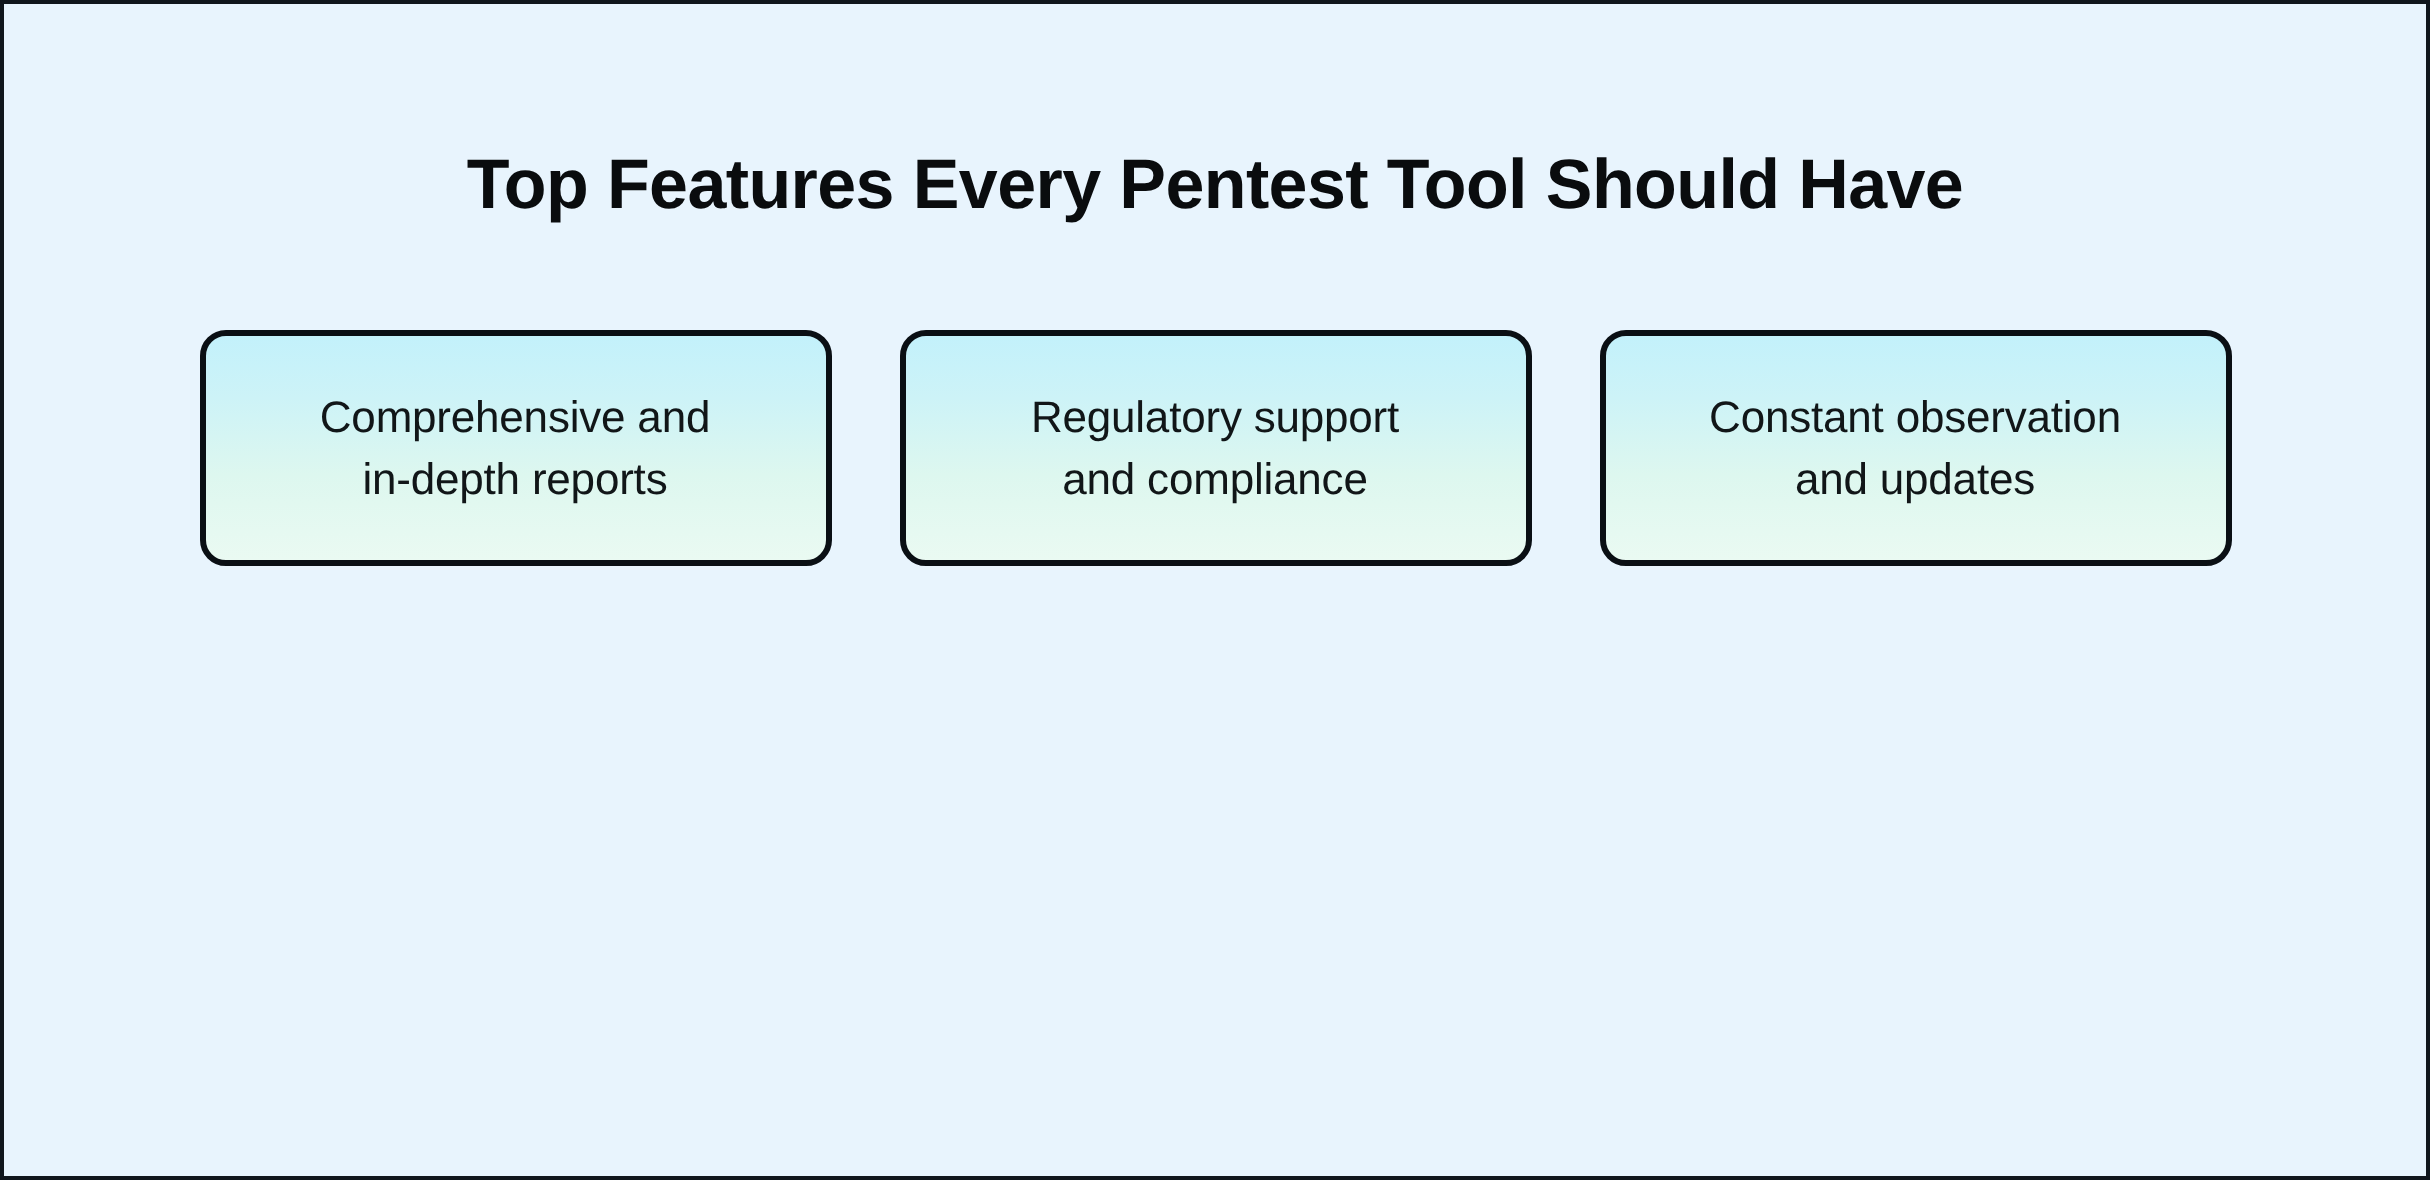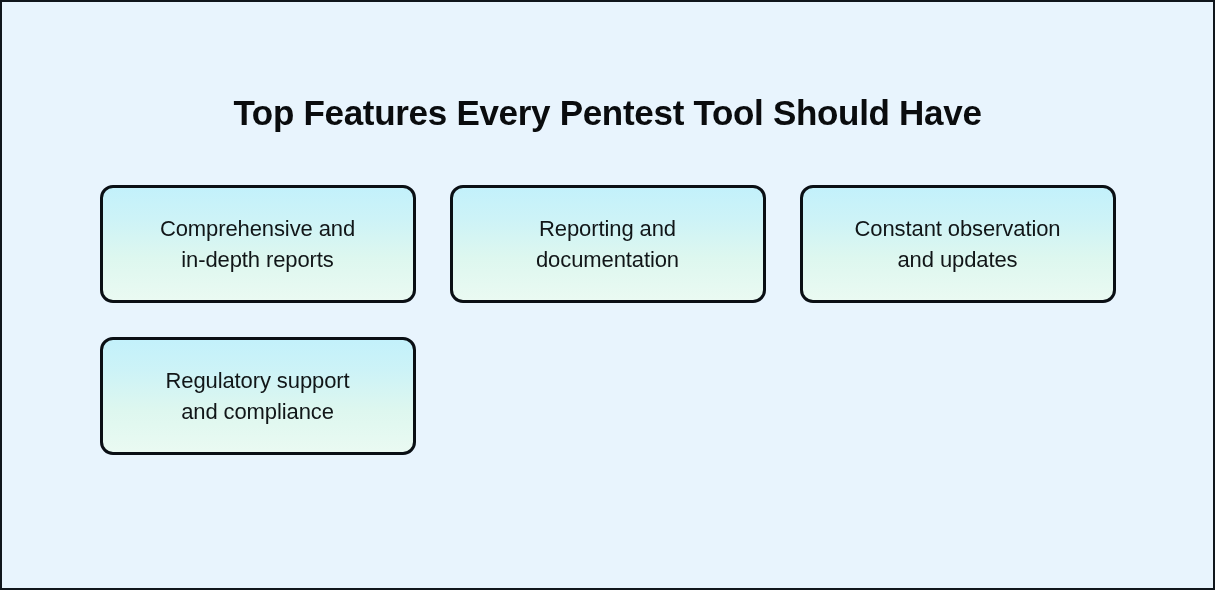--- a/index.html
+++ b/index.html
@@ -20,21 +20,21 @@
     width: 1215px;
     height: 590px;
     background: #e8f4fd;
     border: 2px solid #10161c;
     display: flex;
     flex-direction: column;
     align-items: center;
   }
 
   .page-title {
-    margin-top: 92px;
+    margin-top: 72px;
     font-size: 35px;
     font-weight: 700;
     letter-spacing: -0.3px;
     color: #0a0c0e;
     text-align: center;
     line-height: 1.1;
     white-space: nowrap;
   }
 
   .card-grid {
@@ -79,30 +79,26 @@
   <h1 class="page-title">Top Features Every Pentest Tool Should Have</h1>
 
   <div class="card-grid">
 
     <div class="feature-card">
       <span class="feature-label">Comprehensive and
 in-depth reports</span>
     </div>
 
 
+
     <div class="feature-card">
-      <span class="feature-label">Reporting and
-documentation</span>
+      <span class="feature-label">Regulatory support
+and compliance</span>
     </div>
 
     <div class="feature-card">
       <span class="feature-label">Constant observation
 and updates</span>
     </div>
 
-    <div class="feature-card">
-      <span class="feature-label">Regulatory support
-and compliance</span>
-    </div>
-
 
   </div>
 </div>
 
 </body></html>

